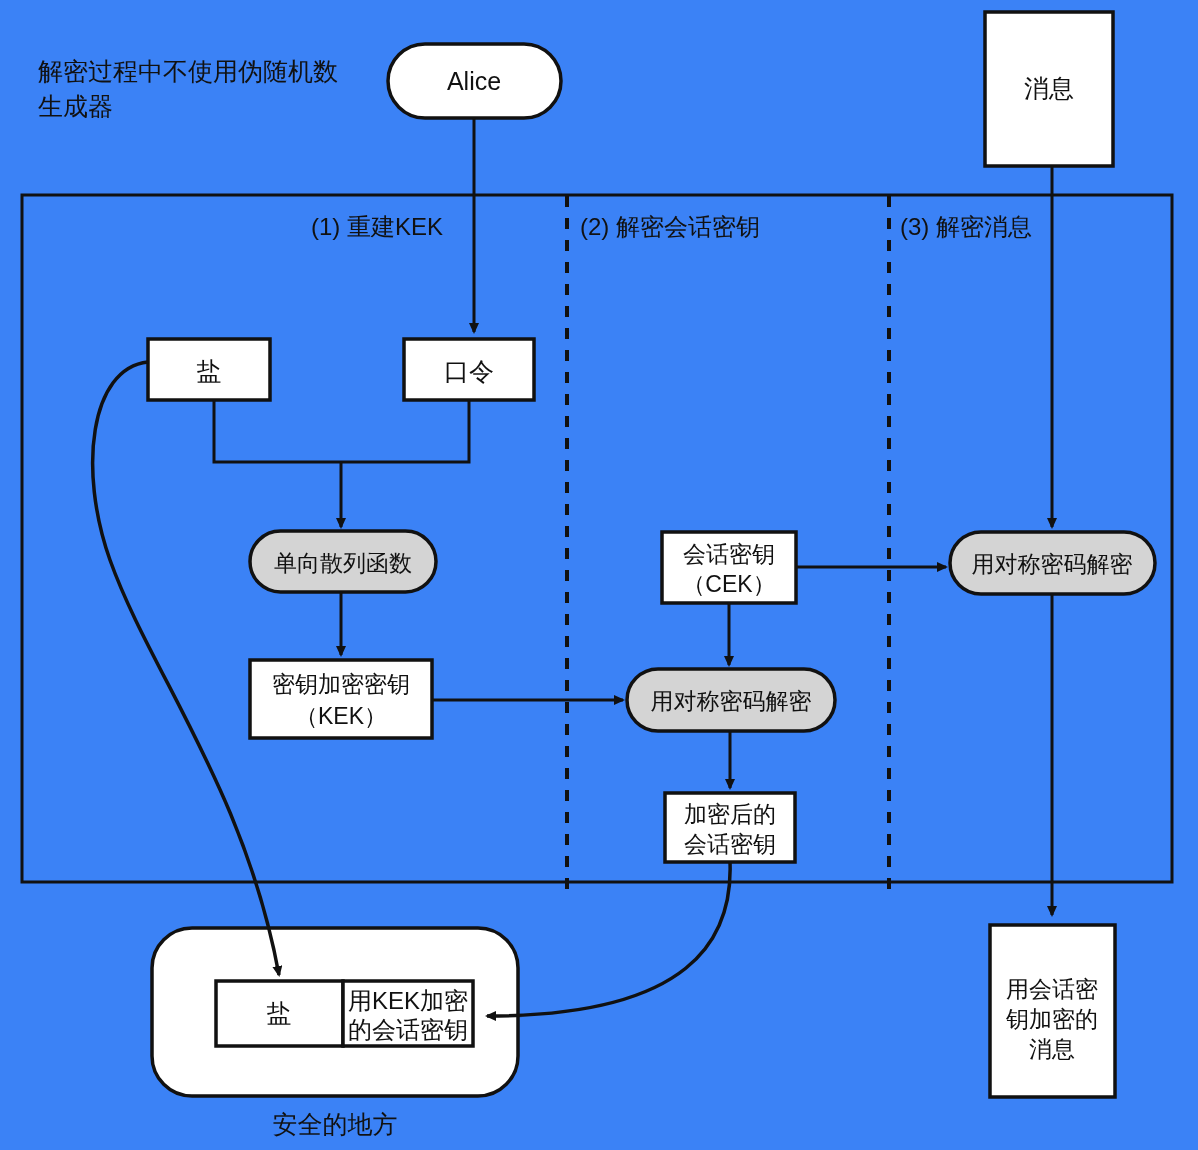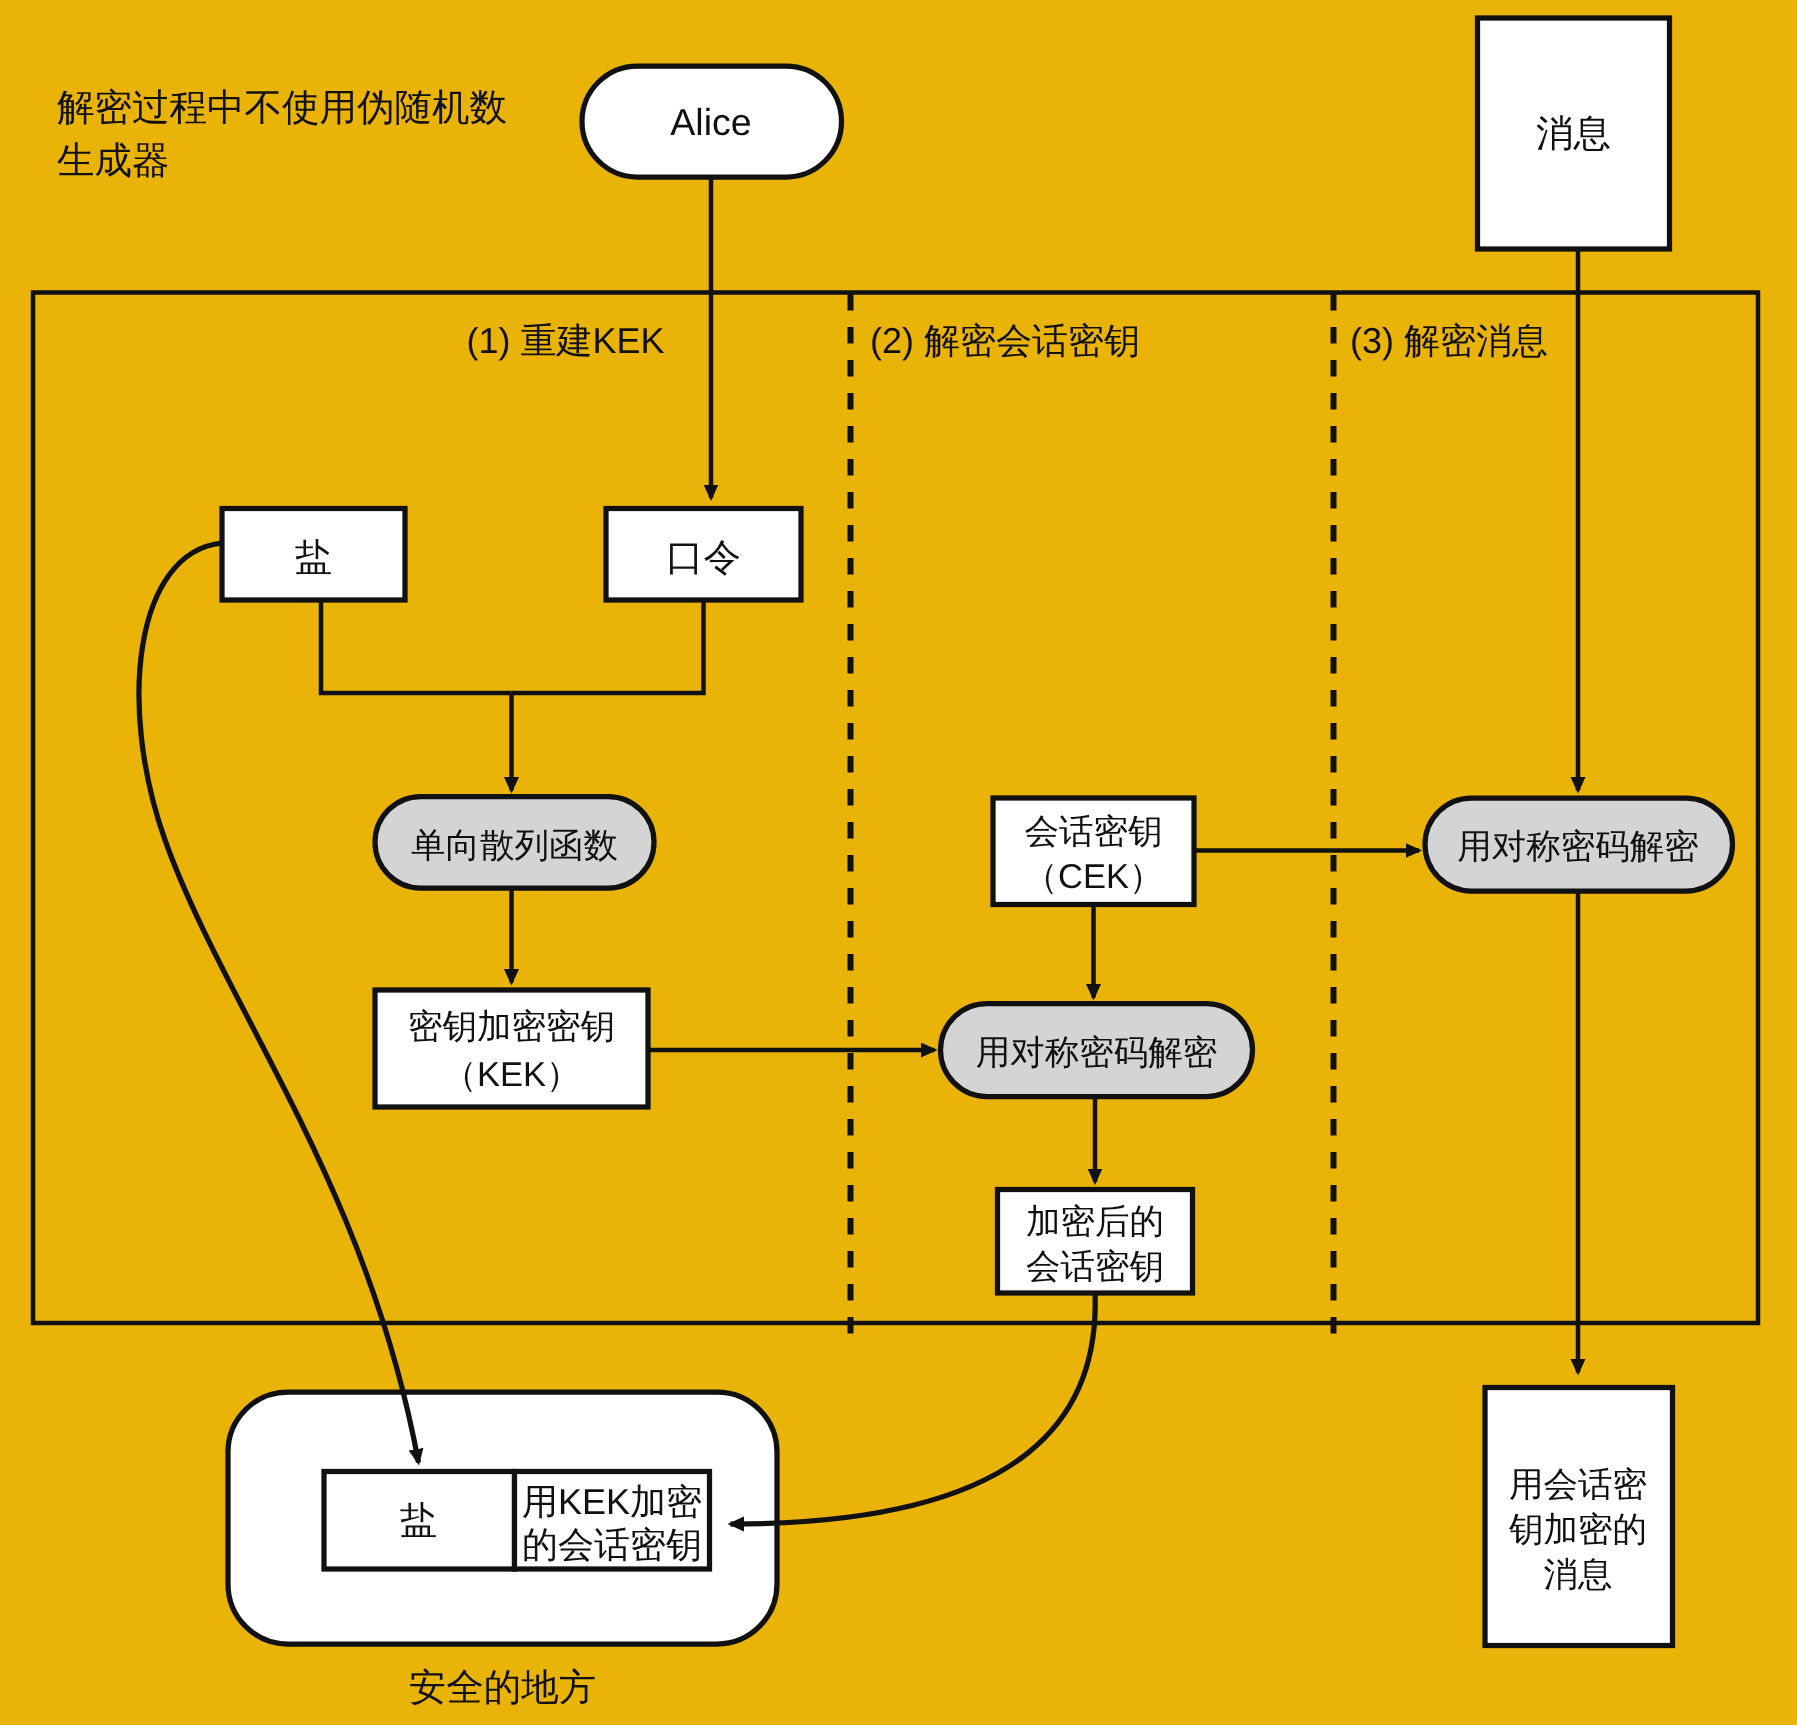--- a/index.html
+++ b/index.html
@@ -1,17 +1,17 @@
 <!DOCTYPE html>
 <html><head>
 <meta charset="utf-8">
 <style>
   html,body{margin:0;padding:0;background:#fff;}
   body{font-family:"Liberation Sans","DejaVu Sans",sans-serif;}
-  #stage{position:relative;width:1198px;height:1150px;background:#eab308;overflow:hidden;}
+  #stage{position:relative;width:1198px;height:1150px;background:#3b82f6;overflow:hidden;}
   svg#diagram{position:absolute;left:0;top:0;width:1198px;height:1150px;}
   .lbl{font-family:"Liberation Sans","DejaVu Sans",sans-serif;fill:#111;}
   .boxtxt{font-size:25px;}
   .smalltxt{font-size:23px;}
   .sectiontxt{font-size:24px;}
   .captiontxt{font-size:25px;}
   .cellbig{font-size:24px;}
 </style>
 </head>
 <body>

